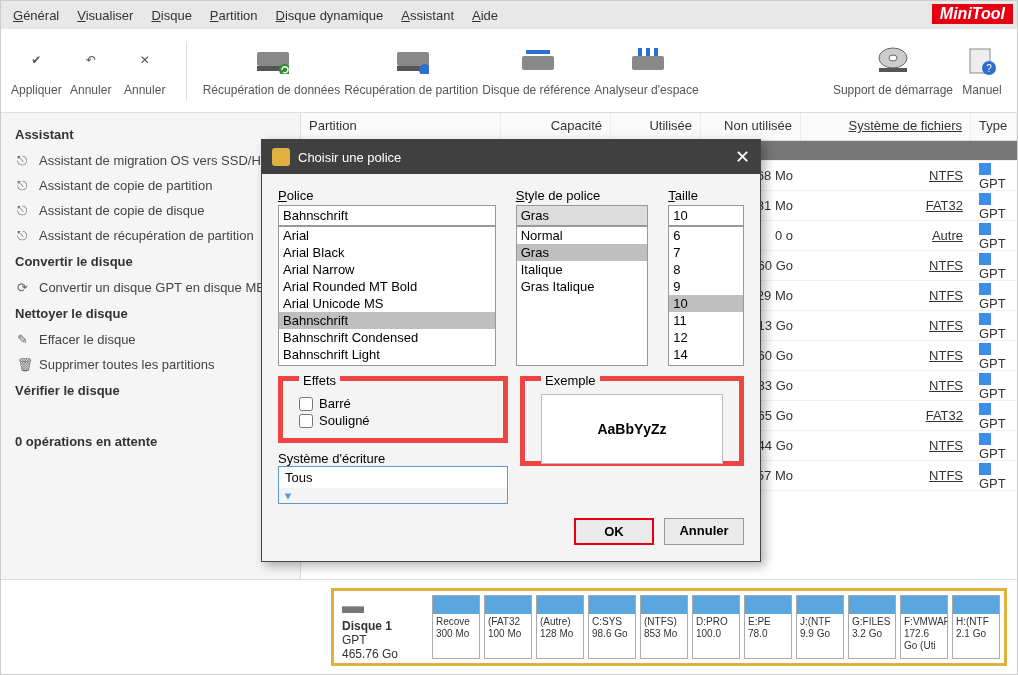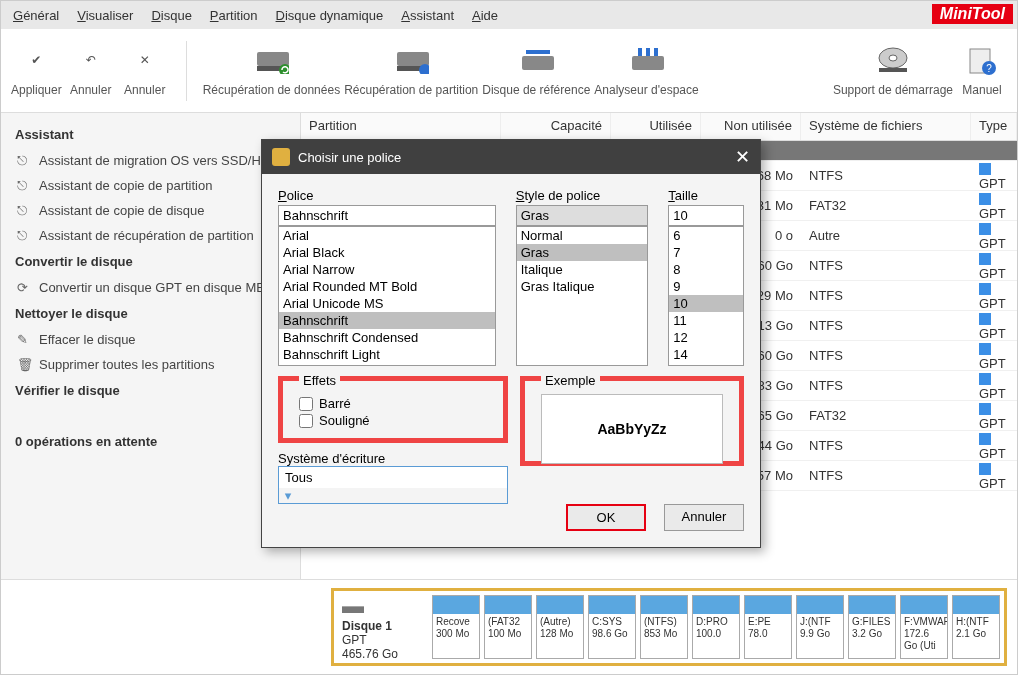--- a/index.html
+++ b/index.html
@@ -20,21 +20,21 @@
 .left-panel { width: 300px; background: #f5f5f5; border-right: 1px solid #ddd; padding: 8px 0; overflow: hidden;}
 .lp-head { font-weight: bold; font-size: 13px; color: #333; padding: 6px 14px; }
 .lp-item { font-size: 13px; color: #444; padding: 5px 14px 5px 38px; position: relative; cursor: pointer; white-space: nowrap; overflow: hidden; text-overflow: ellipsis;}
 .lp-item .ic { position: absolute; left: 16px; top: 5px; font-size: 13px; color: #666;}
 
 .table-area { flex: 1; overflow: hidden;}
 .thead { display: flex; height: 28px; border-bottom: 1px solid #ddd; background: #fafafa; font-size: 13px; color: #333;}
 .thead > div { padding: 5px 8px; border-right: 1px solid #eee;}
 .trow { display: flex; height: 30px; align-items: center; font-size: 13px; color: #333; border-bottom: 1px solid #f0f0f0;}
 .trow > div { padding: 0 8px; }
-.col-part { width: 200px;} .col-cap { width: 110px; text-align: right;} .col-used { width: 90px; text-align: right;} .col-unused { width: 100px; text-align: right;} .col-fs { width: 170px; text-align: left;} .col-type { flex: 1;}
+.col-part { width: 200px;} .col-cap { width: 110px; text-align: right;} .col-used { width: 90px; text-align: right;} .col-unused { width: 100px; text-align: right;} .col-fs { width: 170px; text-align: right; text-decoration: underline;} .col-type { flex: 1;}
 .sq { display: inline-block; width: 12px; height: 12px; background: #3a8ee6; margin-right: 4px; vertical-align: middle;}
 
 .diskmap-wrap { position: absolute; left: 0; right: 0; bottom: 0; height: 95px; border-top: 1px solid #ddd; background: #fff;}
 .diskmap { position: absolute; left: 330px; right: 10px; bottom: 8px; top: 8px; border: 3px solid #e0b040; display: flex; align-items: stretch; padding: 4px; gap: 4px;}
 .disk-label { width: 90px; display: flex; flex-direction: column; justify-content: center; font-size: 12px; color: #333; padding-left: 4px;}
 .disk-label .dicon { font-size: 22px; color: #777;}
 .part-box { flex: 1; border: 1px solid #aaa; display: flex; flex-direction: column; font-size: 10px; color: #333; overflow: hidden; min-width: 0;}
 .part-box .pb-bar { height: 18px; background: #5aa7e0;}
 .part-box .pb-txt { padding: 2px 3px; line-height: 1.2;}
 
@@ -55,21 +55,21 @@
 .fieldset { border: 5px solid #ef4444; padding: 8px 16px; font-size: 13px;}
 .fieldset .leg { position: relative; top: -16px; background: #f4f4f4; padding: 0 4px; display: inline-block;}
 .fieldset .body { margin-top: -10px;}
 .chk { display: flex; align-items: center; gap: 6px; margin: 2px 0;}
 .chk input { width: 14px; height: 14px;}
 .ex-box { border: 1px solid #bbb; height: 70px; display: flex; align-items: center; justify-content: center; font-weight: bold; font-size: 14px; background: #fff;}
 .writing-sys { margin-top: 8px;}
 .combo { display: flex; border: 1px solid #5a9bd5; flex-direction: column;}
 .combo input { flex: 1; border: none; padding: 3px 6px; font-size: 13px; background: #fff;}
 .combo .arrow { width: 18px; display: flex; align-items: center; justify-content: center; color: #5a9bd5; cursor: pointer;}
-.dlg-buttons { display: flex; justify-content: flex-end; gap: 18px; }
+.dlg-buttons { display: flex; justify-content: flex-end; gap: 10px; margin-top: 14px; font-weight: bold;}
 .btn { min-width: 80px; padding: 4px 0; text-align: center; border: 1px solid #999; background: #eaeaea; font-size: 13px; cursor: pointer;}
 .btn-ok { border: 2px solid #e60012;}
 </style>
 </head>
 <body>
 
 <div class="menubar">
   <span>Général</span>
   <span>Visualiser</span>
   <span>Disque</span>

